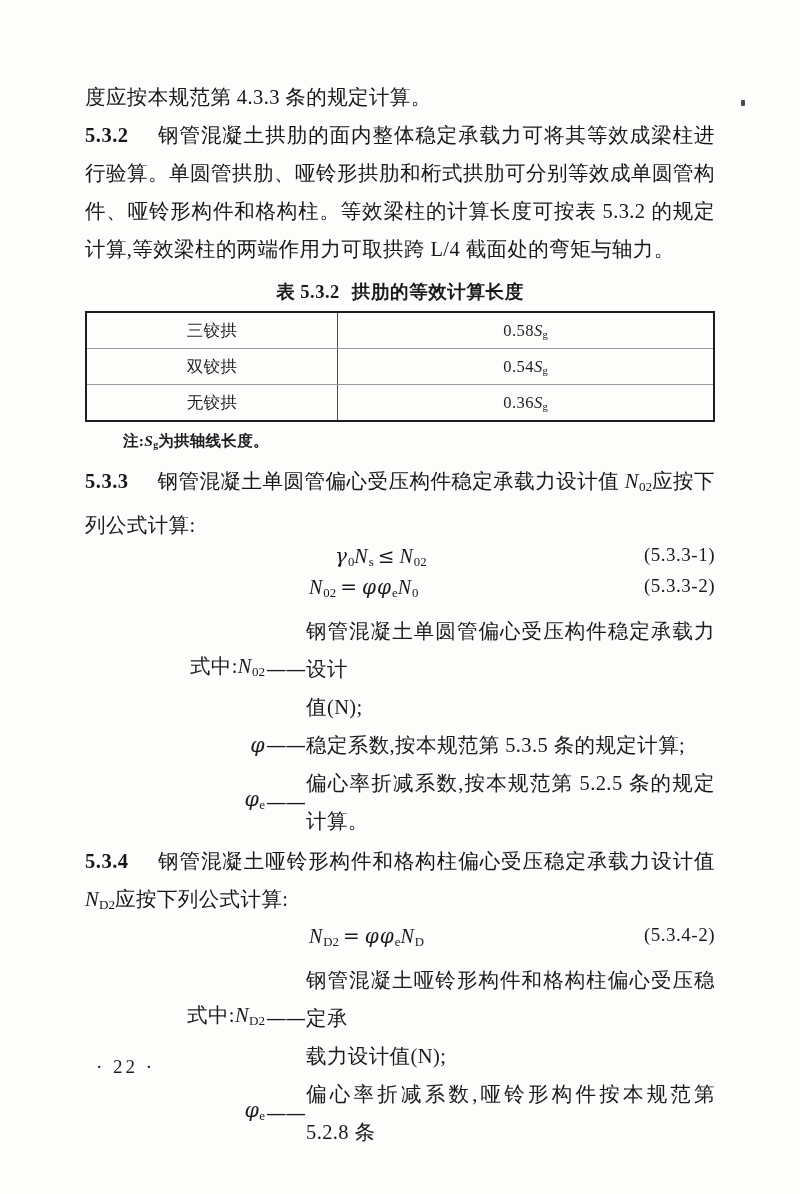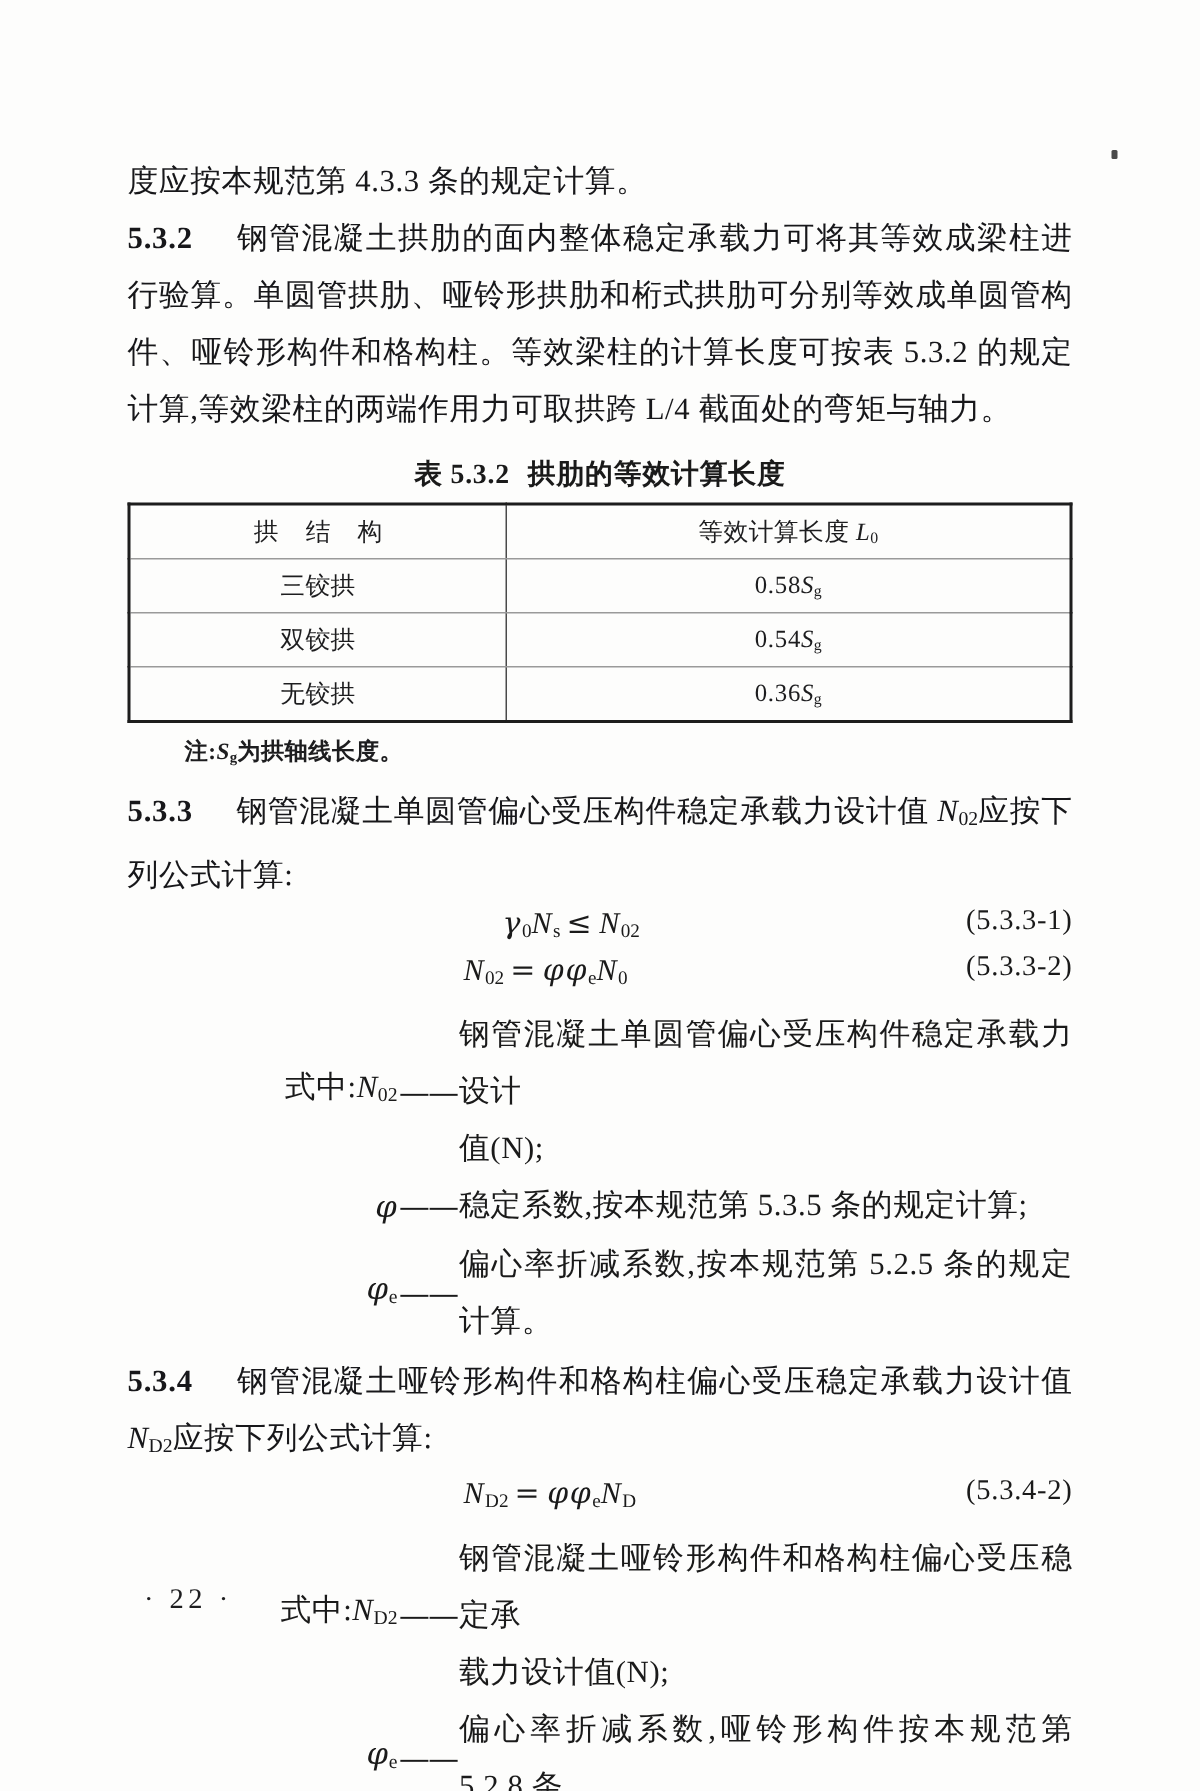--- a/index.html
+++ b/index.html
@@ -31,21 +31,20 @@
   .para {
     font-size: 20.5px;
     line-height: 38px;
     letter-spacing: 0.4px;
     text-align: justify;
     margin: 0;
     color: #17171a;
   }
   .para.cont {
     text-indent: 0;
-    margin-top: 24px;
   }
   .clause-num {
     font-weight: bold;
     letter-spacing: 0px;
     margin-right: 29px;
   }
   .latin {
     font-family: "Liberation Serif", "DejaVu Serif", serif;
     letter-spacing: 0.5px;
   }
@@ -213,28 +212,20 @@
     <p class="para">
       <span class="clause-num latin">5.3.2</span><span>钢管混凝土拱肋的面内整体稳定承载力可将其等效成梁柱进行验算。单圆管拱肋、哑铃形拱肋和桁式拱肋可分别等效成单圆管构件、哑铃形构件和格构柱。等效梁柱的计算长度可按表 5.3.2 的规定计算,等效梁柱的两端作用力可取拱跨 L/4 截面处的弯矩与轴力。</span>
     </p>
 
     <div class="table-caption">
       <span class="tc-num">表 5.3.2</span><span>拱肋的等效计算长度</span>
     </div>
 
     <table class="spec">
       <tbody>
-          <tr>
-        <td class="col-left">
-          <span class="hdr-spread">拱 结 构</span>
-        </td>
-        <td>
-          <span>等效计算长度 </span><span class="ital">L</span><sub>0</sub>
-        </td>
-      </tr>
       <tr>
         <td class="col-left">三铰拱</td>
         <td>
           <span class="latin">0.58</span><span class="ital">S</span><sub>g</sub>
         </td>
       </tr>
       <tr>
         <td class="col-left">双铰拱</td>
         <td>
           <span class="latin">0.54</span><span class="ital">S</span><sub>g</sub>

